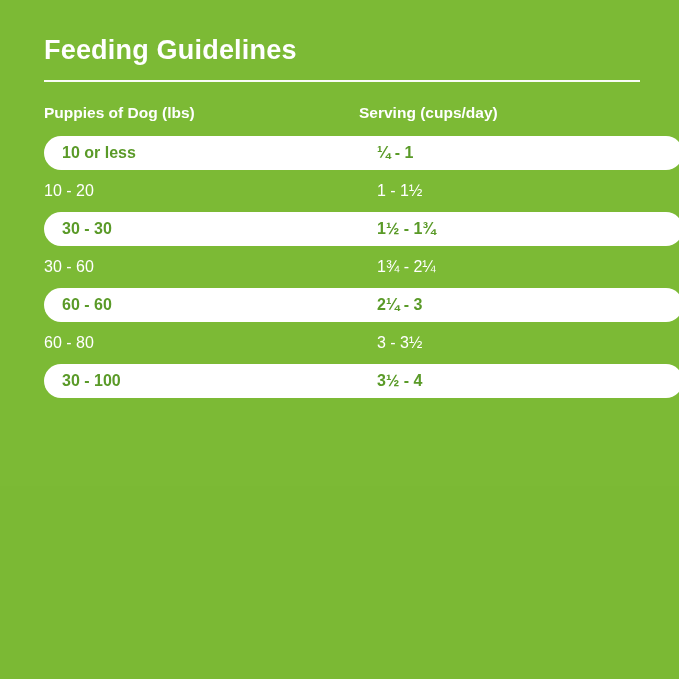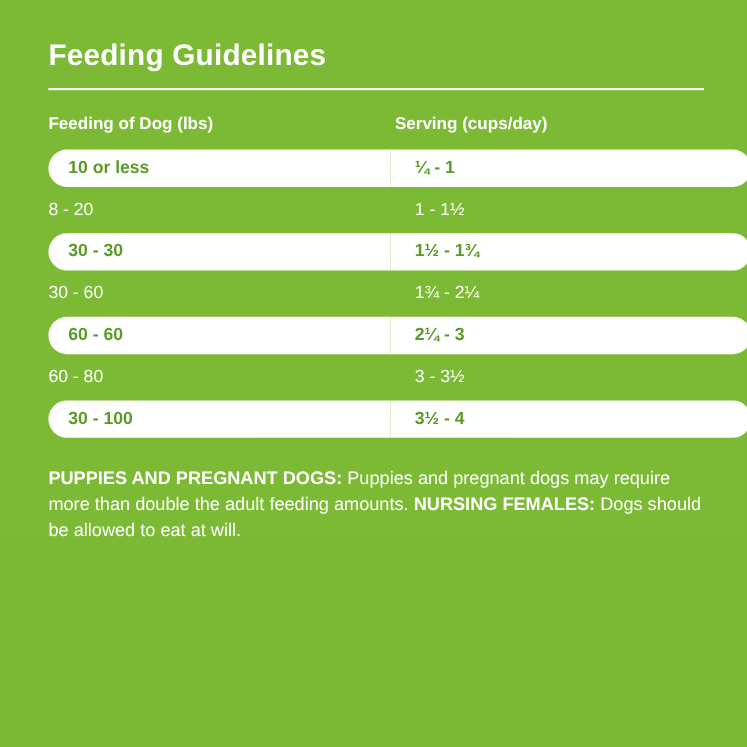--- a/index.html
+++ b/index.html
@@ -109,31 +109,31 @@
   <h1 class="title">Feeding Guidelines</h1>
   <div class="title-rule"></div>
 
   <table class="feeding">
     <colgroup>
       <col class="c1">
       <col class="c2">
     </colgroup>
     <thead>
       <tr>
-        <th class="h1">Feeding of Dog (lbs)</th>
+        <th class="h1">Puppies of Dog (lbs)</th>
         <th class="h2">Serving (cups/day)</th>
       </tr>
     </thead>
     <tbody>
       <tr class="row-alt">
         <td class="cell1">10 or less</td>
         <td class="cell2">¼ - 1</td>
       </tr>
       <tr class="row-plain">
-        <td class="cell1">8 - 20</td>
+        <td class="cell1">10 - 20</td>
         <td class="cell2">1 - 1½</td>
       </tr>
       <tr class="row-alt">
         <td class="cell1">30 - 30</td>
         <td class="cell2">1½ - 1¾</td>
       </tr>
       <tr class="row-plain">
         <td class="cell1">30 - 60</td>
         <td class="cell2">1¾ - 2¼</td>
       </tr>
@@ -145,15 +145,14 @@
         <td class="cell1">60 - 80</td>
         <td class="cell2">3 - 3½</td>
       </tr>
       <tr class="row-alt">
         <td class="cell1">30 - 100</td>
         <td class="cell2">3½ - 4</td>
       </tr>
     </tbody>
   </table>
 
-  <p class="notes"><b>PUPPIES AND PREGNANT DOGS:</b><span> Puppies and pregnant dogs may require more than double the adult feeding amounts. </span><b>NURSING FEMALES:</b><span> Dogs should be allowed to eat at will.</span></p>
 
 </div>
 
 </body></html>

